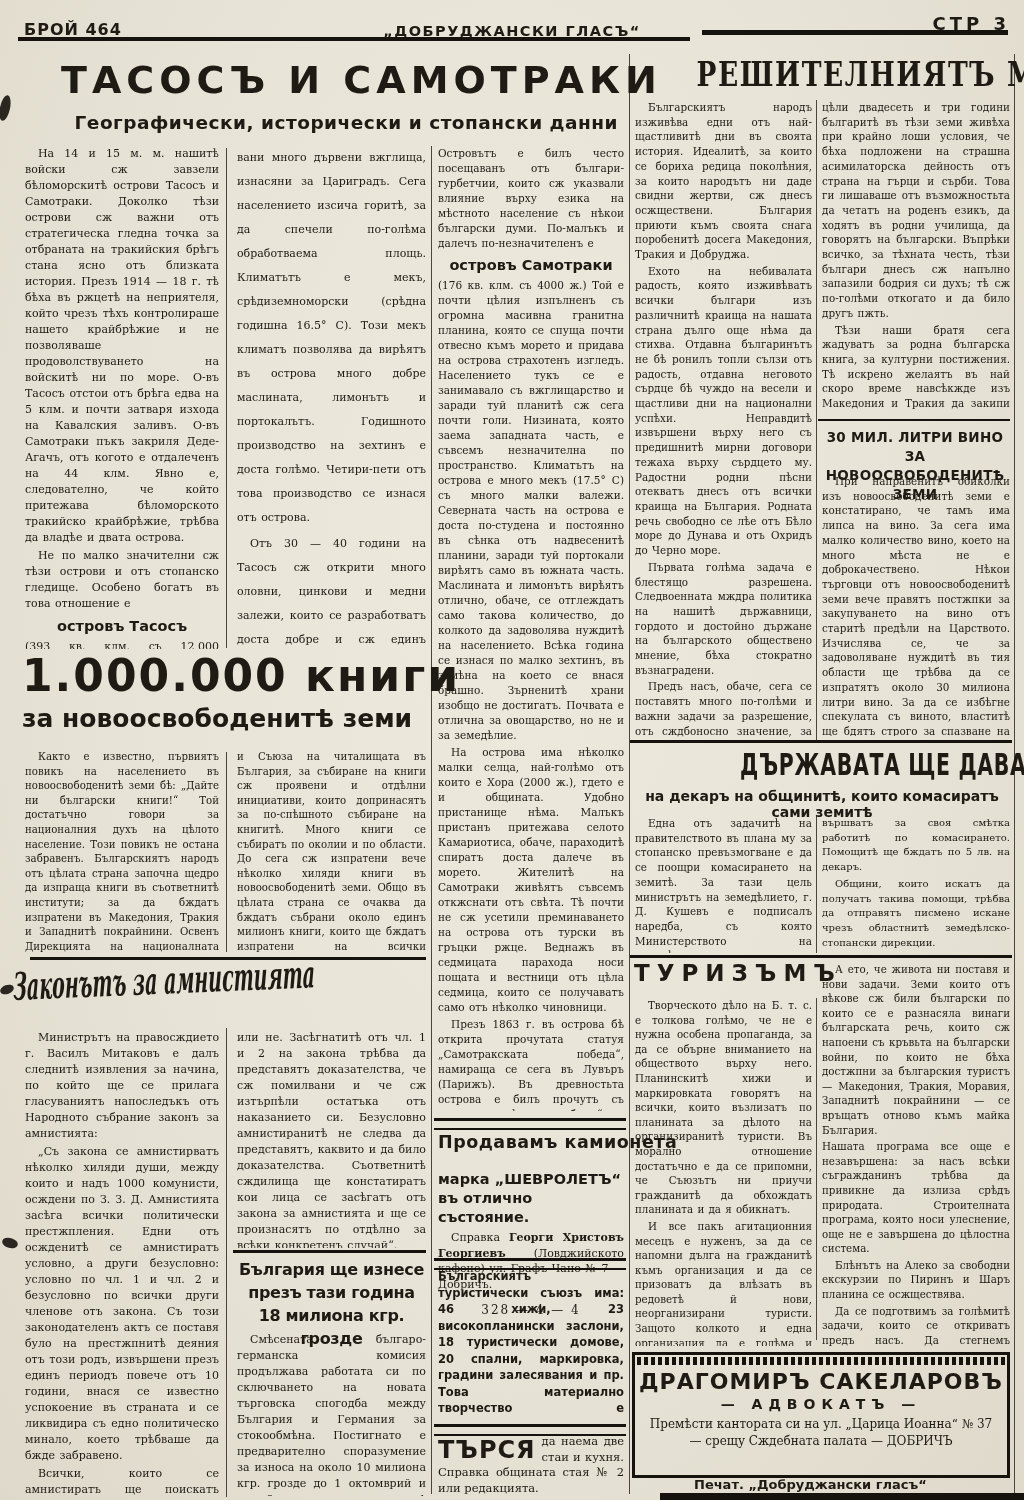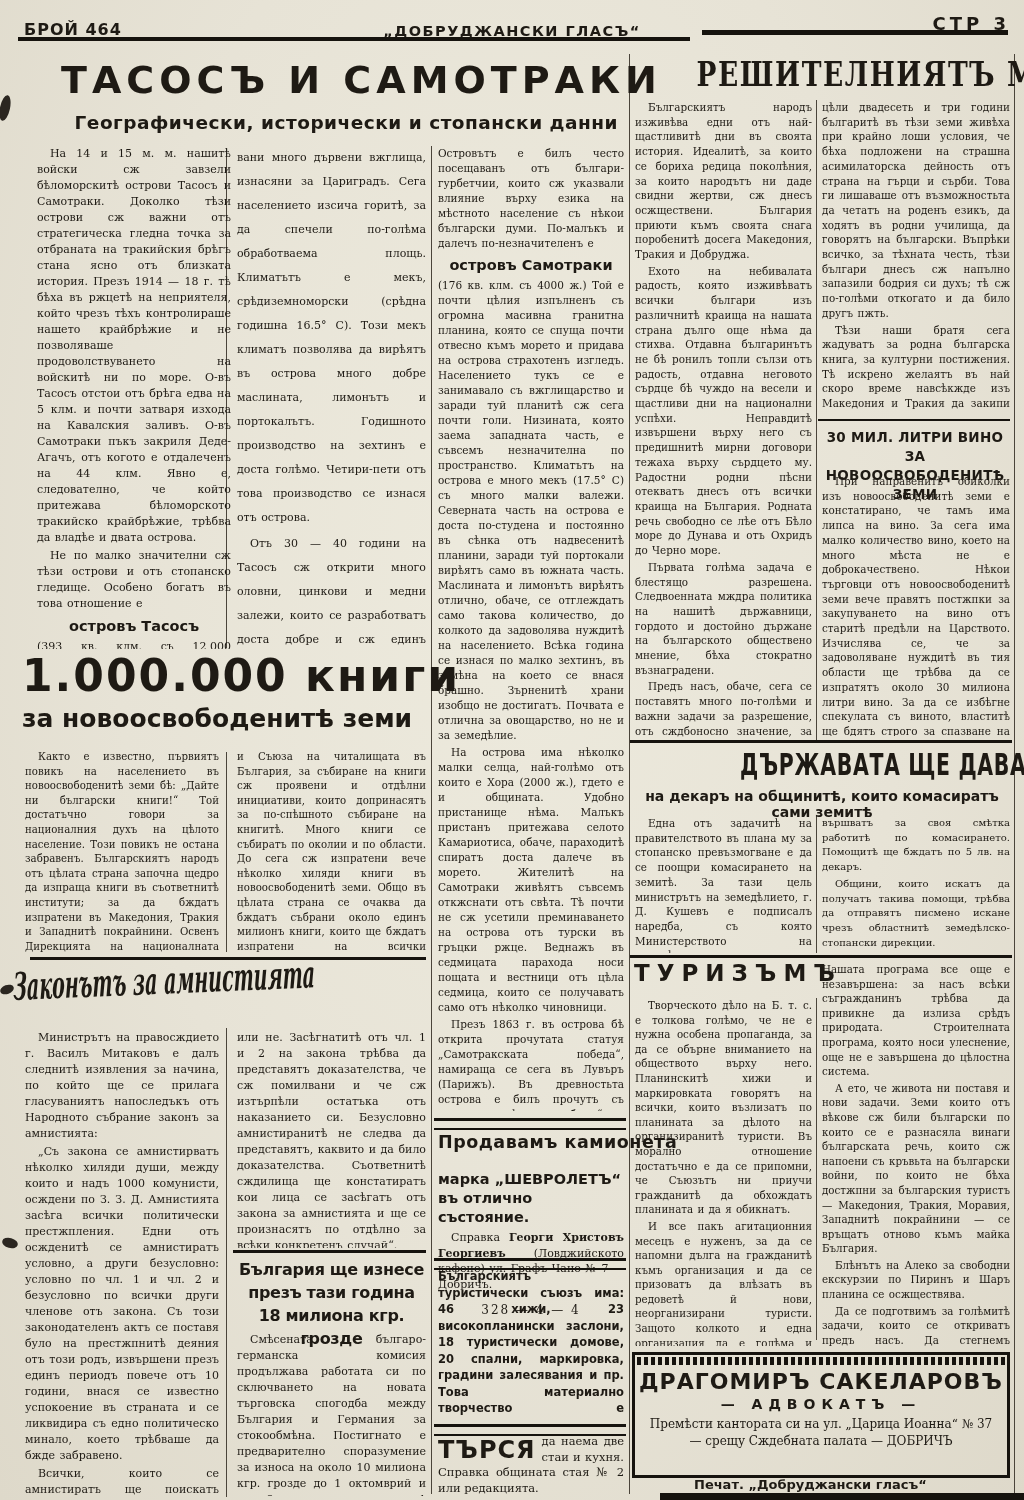--- a/index.html
+++ b/index.html
@@ -42,21 +42,21 @@
   #state-headline{left:632px;top:746px;width:380px;text-align:center;white-space:nowrap;}
   #state-headline span{display:inline-block;font:bold 31px "DejaVu Sans",sans-serif;
      transform:scaleX(.66);letter-spacing:1px;}
   #state-subhead{left:632px;top:788px;width:380px;text-align:center;
      font:bold 14px "DejaVu Sans",sans-serif;}
   #tourism-headline{left:634px;top:960px;width:185px;
      font:bold 23px "DejaVu Sans",sans-serif;letter-spacing:7px;white-space:nowrap;}
   #grapes-headline{left:237px;top:1258px;width:189px;text-align:center;
      font:bold 16px "DejaVu Sans",sans-serif;line-height:23px;letter-spacing:-0.3px;}
   
-  #t-col1{left:25px;top:146px;width:194px;height:503px;font-size:11px;line-height:16px;margin-left:12px;}
+  #t-col1{left:25px;top:146px;width:194px;height:503px;font-size:11px;line-height:16px;}
   #t-col2{left:237px;top:146px;width:189px;height:503px;font-size:11px;line-height:24px;}
   #t-col3{left:438px;top:146px;width:186px;height:965px;font-size:10.5px;line-height:15px;}
   #b-col1{left:25px;top:750px;width:194px;height:205px;font-size:10.2px;line-height:14.6px;}
   #b-col2{left:237px;top:750px;width:189px;height:205px;font-size:10.2px;line-height:14.6px;}
   #a-col1{left:25px;top:1030px;width:194px;height:468px;font-size:11px;line-height:16px;}
   #a-col2{left:237px;top:1030px;width:189px;height:218px;font-size:11px;line-height:16px;}
   #grapes-body{left:237px;top:1332px;width:189px;height:164px;font-size:11px;line-height:16px;}
   #m-col1{left:635px;top:100px;width:177px;height:640px;font-size:10.4px;line-height:14.7px;}
   #m-col2{left:822px;top:100px;width:188px;height:316px;font-size:10.4px;line-height:14.7px;}
   #wine-body{left:822px;top:474px;width:188px;height:262px;font-size:10.4px;line-height:14.7px;}
@@ -205,22 +205,22 @@
     <p class="bp">Общини, които искатъ да получатъ такива помощи, трѣбва да отправятъ писмено искане чрезъ областнитѣ земедѣлско-стопански дирекции.</p>
   </div>
 
   <div class="hrule" style="left:630px;top:955px;width:382px;height:3px;"></div>
   <div class="abs" id="tourism-headline">ТУРИЗЪМЪ</div>
   <div class="col" id="tr-col1">
     <p class="bp">Творческото дѣло на Б. т. с. е толкова голѣмо, че не е нужна особена пропаганда, за да се обърне вниманието на обществото върху него. Планинскитѣ хижи и маркировката говорятъ на всички, които възлизатъ по планината за дѣлото на организиранитѣ туристи. Въ морално отношение достатъчно е да се припомни, че Съюзътъ ни приучи гражданитѣ да обхождатъ планината и да я обикнатъ.</p>
     <p class="bp">И все пакъ агитационния месецъ е нуженъ, за да се напомни дълга на гражданитѣ къмъ организация и да се призоватъ да влѣзатъ въ редоветѣ й нови, неорганизирани туристи. Защото колкото и една организация да е голѣма и силна, тя ще може да развива дейность, само ако бжде морално и материално подкрепена, само ако къмъ броя на дейнитѣ туристи се прибавятъ всѣкигодишно нови стотици, хиляди идейни борци.</p>
   </div>
   <div class="col" id="tr-col2">
+    <p class="bp">А ето, че живота ни поставя и нови задачи. Земи които отъ вѣкове сж били български по които се е разнасяла винаги българската речь, които сж напоени съ кръвьта на български войни, по които не бѣха достжпни за българския туристъ — Македония, Тракия, Моравия, Западнитѣ покрайнини — се връщатъ отново къмъ майка България.</p>
     <p class="bp" style="text-indent:0;">Нашата програма все още е незавършена: за насъ всѣки съгражданинъ трѣбва да привикне да излиза срѣдъ природата. Строителната програма, която носи улеснение, още не е завършена до цѣлостна система.</p>
-    <p class="bp">А ето, че живота ни поставя и нови задачи. Земи които отъ вѣкове сж били български по които се е разнасяла винаги българската речь, които сж напоени съ кръвьта на български войни, по които не бѣха достжпни за българския туристъ — Македония, Тракия, Моравия, Западнитѣ покрайнини — се връщатъ отново къмъ майка България.</p>
     <p class="bp">Блѣнътъ на Алеко за свободни екскурзии по Пиринъ и Шаръ планина се осжществява.</p>
     <p class="bp">Да се подготвимъ за голѣмитѣ задачи, които се откриватъ предъ насъ. Да стегнемъ редоветѣ си.</p>
 
   </div>
 
   <div class="abs" id="lawyer">
     <div class="hatch"></div>
     <div id="lawyer-name">ДРАГОМИРЪ САКЕЛАРОВЪ</div>
     <div id="lawyer-role">— АДВОКАТЪ —</div>
     <div id="lawyer-text">Премѣсти кантората си на ул. „Царица Иоанна“ № 37 — срещу Сждебната палата — ДОБРИЧЪ</div>

